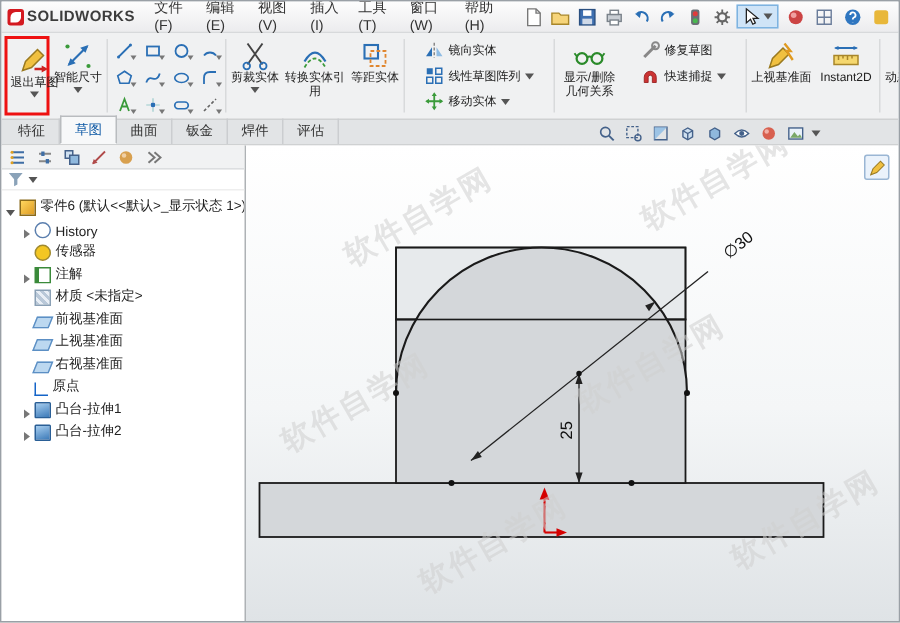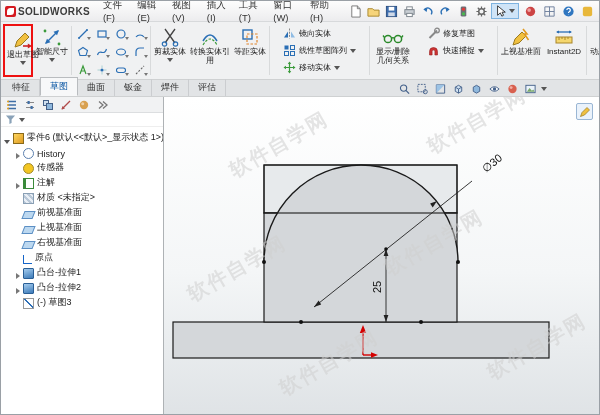--- a/index.html
+++ b/index.html
@@ -569,25 +569,20 @@
         <div class="trow child">
           <span class="expr"></span>
           <span class="ti ti-extrude"></span>
           <span>凸台-拉伸1</span>
         </div>
         <div class="trow child">
           <span class="expr"></span>
           <span class="ti ti-extrude"></span>
           <span>凸台-拉伸2</span>
         </div>
-        <div class="trow child">
-          <span class="expn"></span>
-          <span class="ti ti-sketch"></span>
-          <span>(-) 草图3</span>
-        </div>
       </div>
     </div>
 
     <div class="viewport">
 
       <svg class="sketch" width="437" height="318" viewBox="0 0 437 318">
 
         <rect x="100" y="68" width="193" height="48" fill="#e7eaec" stroke="#1a1a1a" stroke-width="1.1"></rect>
         <rect x="9" y="225" width="376" height="36" fill="#d4d7da" stroke="#1a1a1a" stroke-width="1.2"></rect>
         <rect x="100" y="116" width="193" height="109" fill="#d4d7da" stroke="#1a1a1a" stroke-width="1.2"></rect>

